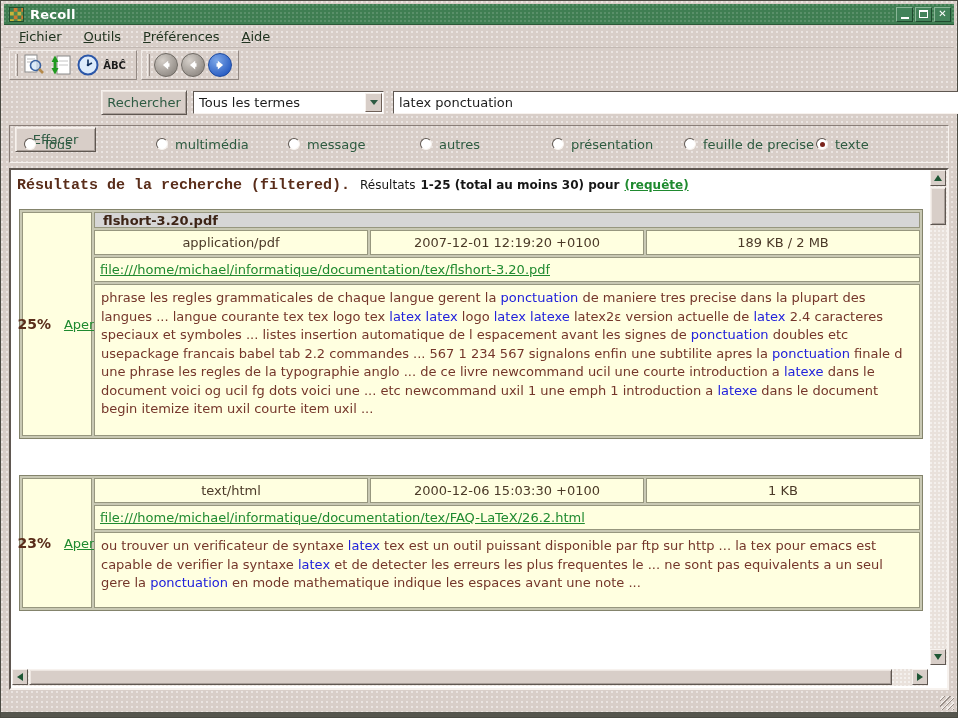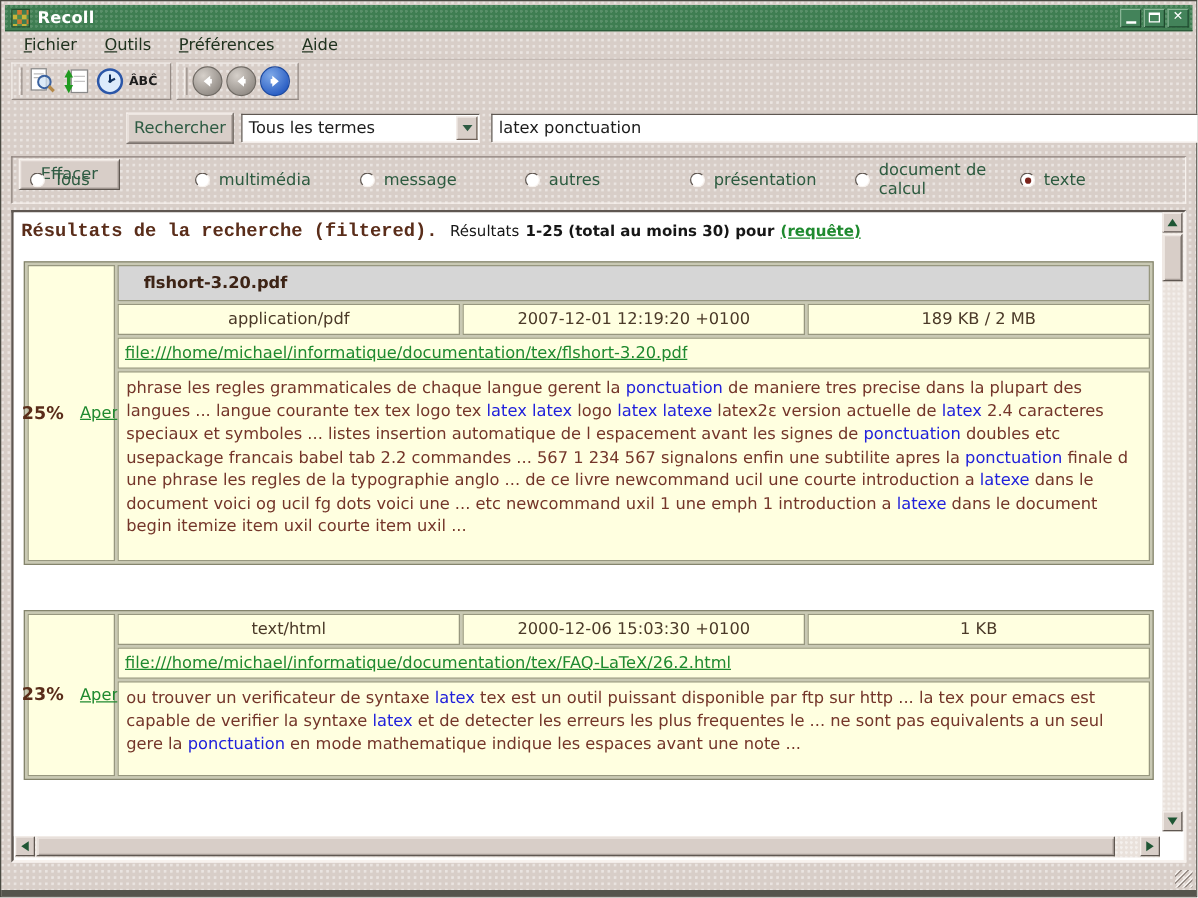--- a/index.html
+++ b/index.html
@@ -124,21 +124,21 @@
 
   .result{
     display:flex;gap:2px;width:904px;margin-left:4px;margin-bottom:36px;
     background:#C9C9B4;border:1px solid #84846C;padding:2px;
   }
   .cell{border:1px solid #97977F;background:#FFFFE0;font-size:13px;color:#4B3A28;}
   .r-left{
     width:70px;flex:none;display:flex;flex-direction:row;align-items:center;justify-content:center;gap:13px;
   }
   .r-right{flex:1;display:flex;flex-direction:column;gap:2px;}
-  .r-title{height:29px;background:#D6D6D6;font-weight:bold;color:#3D2416;display:flex;align-items:center;padding-left:20px;}
+  .r-title{height:16px;background:#D6D6D6;font-weight:bold;color:#3D2416;display:flex;align-items:center;padding-left:8px;}
   .r-meta{height:25px;display:flex;gap:2px;}
   .r-meta .cell{flex:1;display:flex;align-items:center;justify-content:center;}
   .r-url{height:25px;display:flex;align-items:center;padding-left:5px;}
   .url-link{color:#1F8A2F;text-decoration:underline;font-size:13px;white-space:nowrap;overflow:hidden;}
   .r-snippet{padding:4px 6px;line-height:18.5px;color:#74362A;}
   .r-snippet .hl{color:#2121DB;}
   .snippet-tall{min-height:152px;}
   .snippet-short{min-height:76px;}
   .percent{font-size:14px;font-weight:bold;color:#5A2D1A;}
   .preview-link{font-size:13px;color:#1F8A2F;text-decoration:underline;}
@@ -285,21 +285,21 @@
     <div class="radio-item">
       <div class="radio-circle"></div>
       <span class="radio-label">autres</span>
     </div>
     <div class="radio-item">
       <div class="radio-circle"></div>
       <span class="radio-label">présentation</span>
     </div>
     <div class="radio-item">
       <div class="radio-circle"></div>
-      <span class="radio-label">document de calcul</span>
+      <span class="radio-label">feuille de precise</span>
     </div>
     <div class="radio-item selected">
       <div class="radio-circle"></div>
       <span class="radio-label">texte</span>
     </div>
   </div>
 
   <div class="results-frame">
     <div class="results-content">
 

